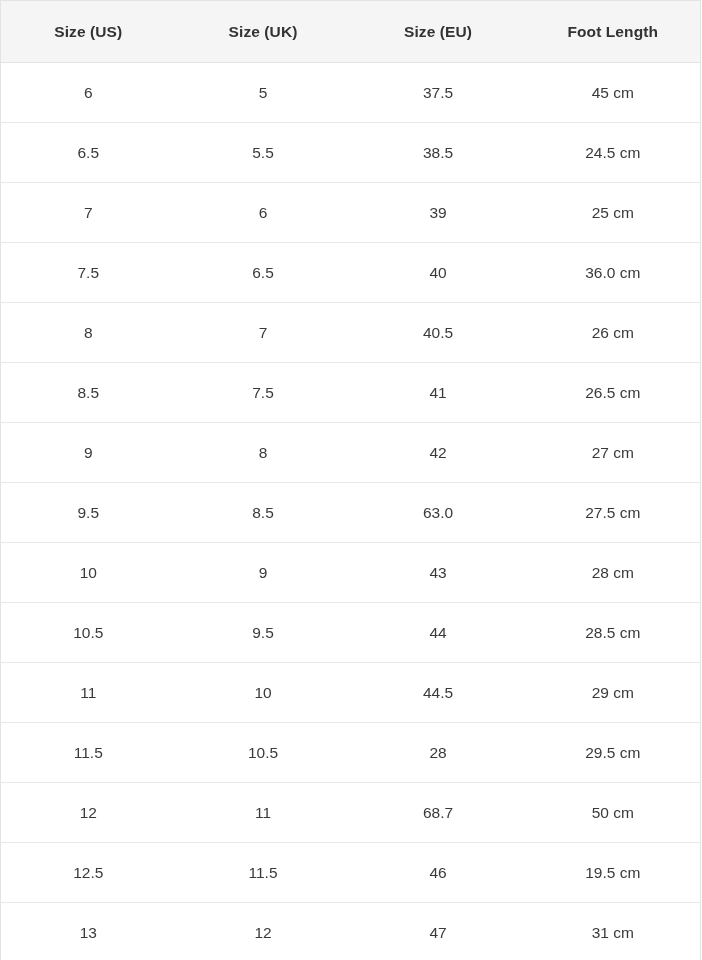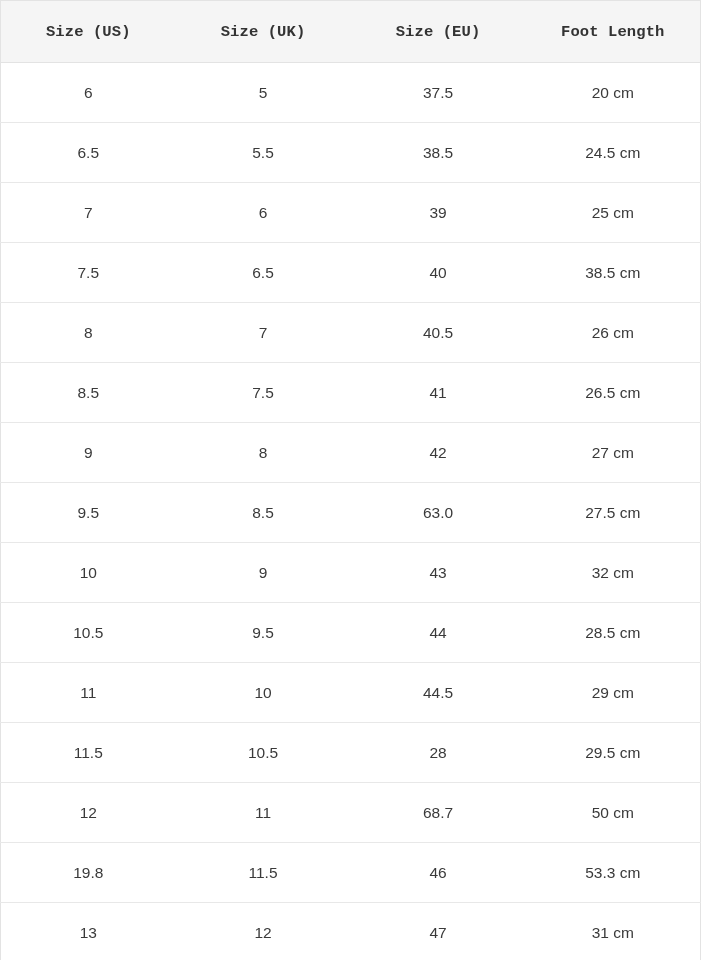--- a/index.html
+++ b/index.html
@@ -32,21 +32,20 @@
     border-bottom: 1px solid #e3e3e3;
     background: #ffffff;
   }
 
   table.size-table col {
     width: 25%;
   }
 
   thead tr.header-row {
     background: #fde047;
-    font-family: Liberation Mono, monospace;
   }
 
   thead th {
     height: 62px;
     box-sizing: border-box;
     padding: 0 8px;
     text-align: center;
     vertical-align: middle;
     font-size: 15.5px;
     font-weight: 600;
@@ -95,39 +94,39 @@
         <th>Size (UK)</th>
         <th>Size (EU)</th>
         <th>Foot Length</th>
       </tr>
     </thead>
     <tbody id="table-body">
         <tr class="data-row">
           <td>6</td>
           <td>5</td>
           <td>37.5</td>
-          <td>20 cm</td>
+          <td>45 cm</td>
         </tr>
         <tr class="data-row">
           <td>6.5</td>
           <td>5.5</td>
           <td>38.5</td>
           <td>24.5 cm</td>
         </tr>
         <tr class="data-row">
           <td>7</td>
           <td>6</td>
           <td>39</td>
           <td>25 cm</td>
         </tr>
         <tr class="data-row">
           <td>7.5</td>
           <td>6.5</td>
           <td>40</td>
-          <td>38.5 cm</td>
+          <td>36.0 cm</td>
         </tr>
         <tr class="data-row">
           <td>8</td>
           <td>7</td>
           <td>40.5</td>
           <td>26 cm</td>
         </tr>
         <tr class="data-row">
           <td>8.5</td>
           <td>7.5</td>
@@ -143,21 +142,21 @@
         <tr class="data-row">
           <td>9.5</td>
           <td>8.5</td>
           <td>63.0</td>
           <td>27.5 cm</td>
         </tr>
         <tr class="data-row">
           <td>10</td>
           <td>9</td>
           <td>43</td>
-          <td>32 cm</td>
+          <td>28 cm</td>
         </tr>
         <tr class="data-row">
           <td>10.5</td>
           <td>9.5</td>
           <td>44</td>
           <td>28.5 cm</td>
         </tr>
         <tr class="data-row">
           <td>11</td>
           <td>10</td>
@@ -170,24 +169,24 @@
           <td>28</td>
           <td>29.5 cm</td>
         </tr>
         <tr class="data-row">
           <td>12</td>
           <td>11</td>
           <td>68.7</td>
           <td>50 cm</td>
         </tr>
         <tr class="data-row">
-          <td>19.8</td>
+          <td>12.5</td>
           <td>11.5</td>
           <td>46</td>
-          <td>53.3 cm</td>
+          <td>19.5 cm</td>
         </tr>
         <tr class="data-row">
           <td>13</td>
           <td>12</td>
           <td>47</td>
           <td>31 cm</td>
         </tr>
       </tbody>
   </table>
 </div>

